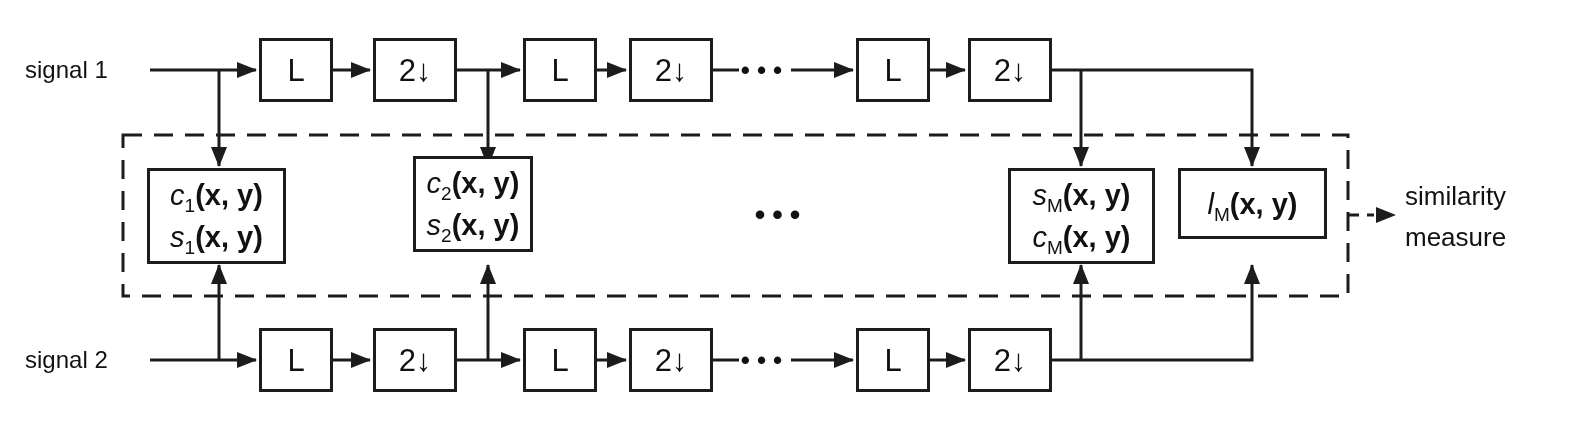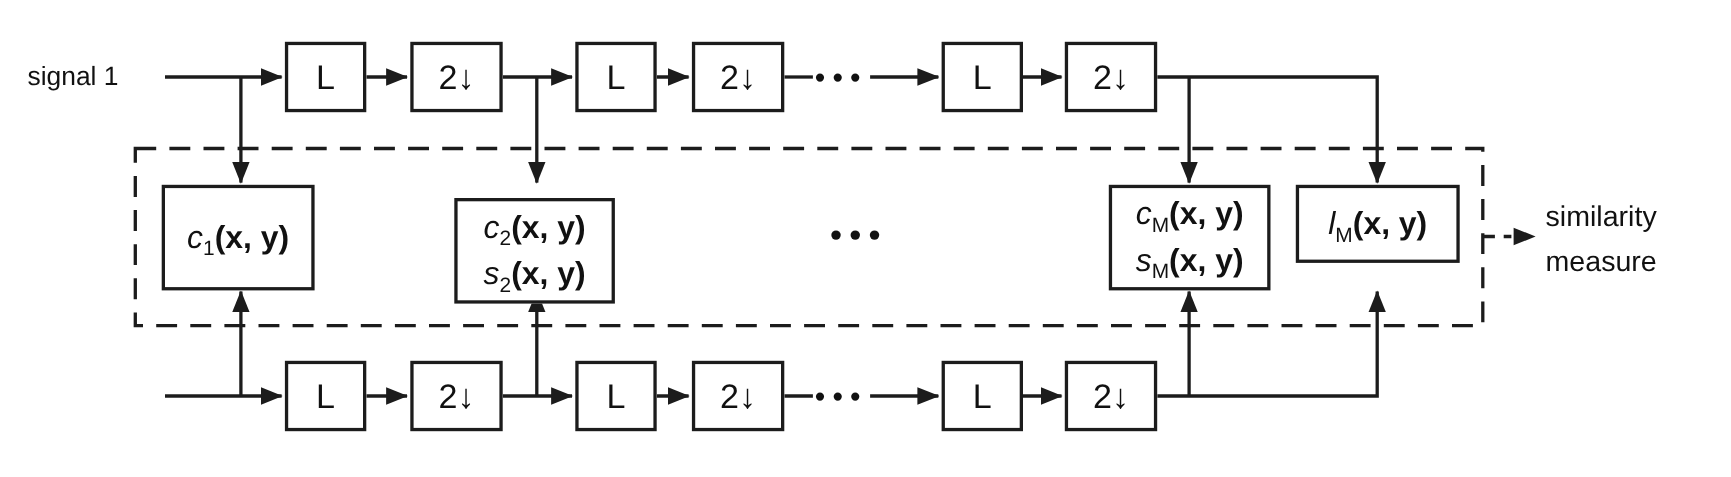--- a/index.html
+++ b/index.html
@@ -110,20 +110,21 @@
       <path d="M1081,360 V265" marker-end="url(#arrow)"></path>
     </g>
 
     <g>
       <path d="M1348,215 H1374" stroke="#1c1c1c" stroke-width="3" fill="none" stroke-dasharray="11 8"></path>
       <polygon points="1376,207 1396,215 1376,223" fill="#1c1c1c"></polygon>
     </g>
   </svg>
 
   <div class="sig-label" style="left:25px; top:52px;">signal 1</div>
+  <div class="sig-label" style="left:25px; top:342px;">signal 2</div>
 
   <div class="box proc" style="left:259px; top:38px; width:74px; height:64px;">
     <span>L</span>
   </div>
   <div class="box proc" style="left:373px; top:38px; width:84px; height:64px;">
     <span>2↓</span>
   </div>
   <div class="box proc" style="left:523px; top:38px; width:74px; height:64px;">
     <span>L</span>
   </div>
@@ -153,32 +154,33 @@
   <div class="ellipsis" style="left:765px; top:360px;">•••</div>
   <div class="box proc" style="left:856px; top:328px; width:74px; height:64px;">
     <span>L</span>
   </div>
   <div class="box proc" style="left:968px; top:328px; width:84px; height:64px;">
     <span>2↓</span>
   </div>
 
   <div class="box an" style="left:147px; top:168px; width:139px; height:96px;">
     <div class="mrow"><span class="mvar">c</span><sub class="msub">1</sub><span class="margs">(x, y)</span></div>
+    <div class="mrow"><span class="mvar">s</span><sub class="msub">1</sub><span class="margs">(x, y)</span></div>
   </div>
 
-  <div class="box an" style="left:413px; top:180px; width:146px; height:96px;">
+  <div class="box an" style="left:413px; top:156px; width:120px; height:96px;">
     <div class="mrow"><span class="mvar">c</span><sub class="msub">2</sub><span class="margs">(x, y)</span></div>
     <div class="mrow"><span class="mvar">s</span><sub class="msub">2</sub><span class="margs">(x, y)</span></div>
   </div>
 
   <div class="ellipsis" style="left:781px; top:215px; font-size:30px;">•••</div>
 
   <div class="box an" style="left:1008px; top:168px; width:147px; height:96px;">
+    <div class="mrow"><span class="mvar">s</span><sub class="msub">M</sub><span class="margs">(x, y)</span></div>
     <div class="mrow"><span class="mvar">c</span><sub class="msub">M</sub><span class="margs">(x, y)</span></div>
-    <div class="mrow"><span class="mvar">s</span><sub class="msub">M</sub><span class="margs">(x, y)</span></div>
   </div>
 
   <div class="box an" style="left:1178px; top:168px; width:149px; height:71px;">
     <div class="mrow"><span class="mvar">l</span><sub class="msub">M</sub><span class="margs">(x, y)</span></div>
   </div>
 
   <div class="out-label">
     <div>similarity</div>
     <div>measure</div>
   </div>

